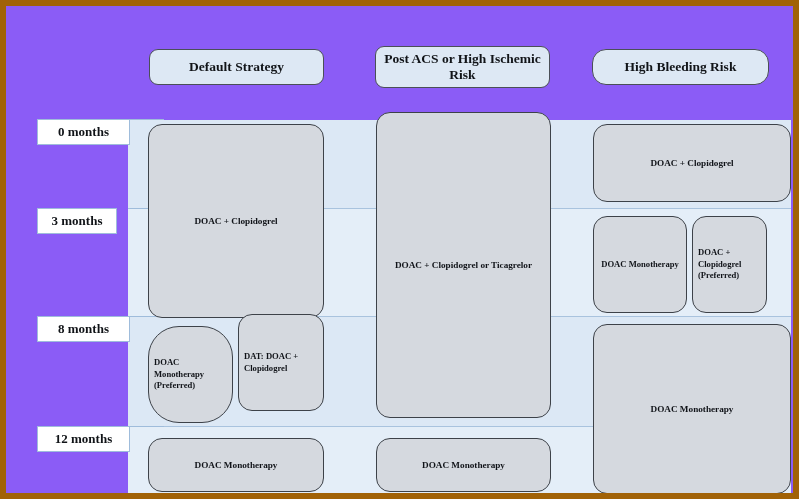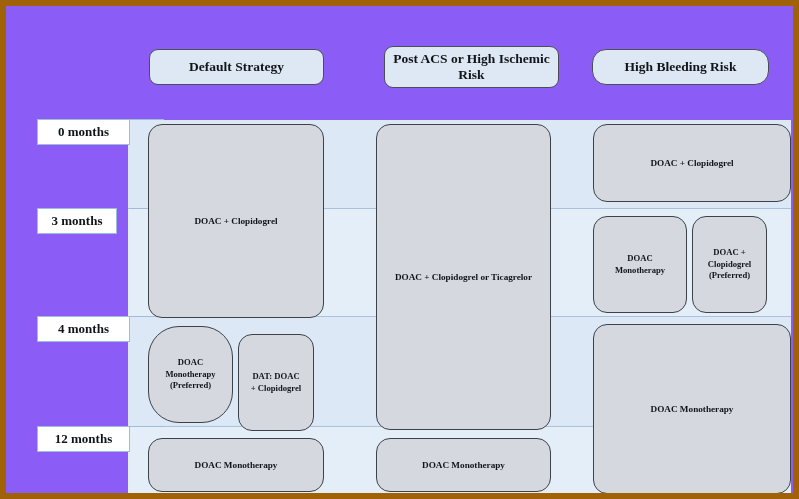--- a/index.html
+++ b/index.html
@@ -21,60 +21,60 @@
 
   
   .tick{position:absolute;background:#ffffff;border:1px solid #9fbcdb;
         display:flex;align-items:center;justify-content:center;
         font-weight:bold;font-size:13px;color:#111418;box-sizing:border-box;}
   .tickline{position:absolute;height:1px;background:#9fbcdb;}
 
   
   .tbox{position:absolute;background:#d5d9df;border:1.7px solid #3d4249;
         border-radius:14px;display:flex;align-items:center;justify-content:center;
-        text-align:center;font-weight:bold;font-size:9.2px;color:#101318;
-        line-height:1.32;box-sizing:border-box;padding:2px 11px;}
+        text-align:left;font-weight:bold;font-size:9.2px;color:#101318;
+        line-height:1.32;box-sizing:border-box;padding:2px 5px;}
   .tbox.sm{font-size:8.6px;}
 </style>
 </head>
 <body>
 
 <div id="canvas">
 
   <div class="band" style="left:122px;top:114px;width:663px;height:88px;"></div>
   <div class="band alt" style="left:122px;top:202px;width:663px;height:108px;"></div>
   <div class="band" style="left:122px;top:310px;width:663px;height:110px;"></div>
   <div class="band alt" style="left:122px;top:420px;width:663px;height:72px;"></div>
 
   <div class="bandline" style="left:122px;top:202px;width:663px;"></div>
   <div class="bandline" style="left:122px;top:310px;width:663px;"></div>
   <div class="bandline" style="left:122px;top:420px;width:663px;"></div>
 
   <div class="colhead" style="left:143px;top:43px;width:175px;height:36px;">Default Strategy</div>
-  <div class="colhead" style="left:369px;top:40px;width:175px;height:42px;margin-left:9px;">Post ACS or High Ischemic Risk</div>
+  <div class="colhead" style="left:369px;top:40px;width:175px;height:42px;">Post ACS or High Ischemic Risk</div>
   <div class="colhead" style="left:586px;top:43px;width:177px;height:36px;border-radius:14px;">High Bleeding Risk</div>
 
   <div class="tickline" style="left:124px;top:113px;width:34px;"></div>
   <div class="tick" style="left:31px;top:113px;width:93px;height:26px;">0 months</div>
 
   <div class="tickline" style="left:124px;top:202px;width:34px;"></div>
   <div class="tick" style="left:31px;top:202px;width:80px;height:26px;">3 months</div>
 
   <div class="tickline" style="left:124px;top:310px;width:34px;"></div>
-  <div class="tick" style="left:31px;top:310px;width:93px;height:26px;">4 months</div>
+  <div class="tick" style="left:31px;top:310px;width:93px;height:26px;">8 months</div>
 
   <div class="tickline" style="left:124px;top:420px;width:34px;"></div>
   <div class="tick" style="left:31px;top:420px;width:93px;height:26px;">12 months</div>
 
   <div class="tbox" style="left:142px;top:118px;width:176px;height:194px;">DOAC + Clopidogrel</div>
   <div class="tbox sm" style="left:142px;top:320px;width:85px;height:97px;border-radius:31px;">DOAC Monotherapy (Preferred)</div>
-  <div class="tbox sm" style="left:232px;top:328px;width:76px;height:97px;">DAT: DOAC + Clopidogrel</div>
+  <div class="tbox sm" style="left:232px;top:308px;width:86px;height:97px;">DAT: DOAC + Clopidogrel</div>
   <div class="tbox" style="left:142px;top:432px;width:176px;height:54px;">DOAC Monotherapy</div>
 
-  <div class="tbox" style="left:370px;top:118px;width:175px;height:306px;">DOAC + Clopidogrel or Ticagrelor</div>
+  <div class="tbox" style="left:370px;top:106px;width:175px;height:306px;">DOAC + Clopidogrel or Ticagrelor</div>
   <div class="tbox" style="left:370px;top:432px;width:175px;height:54px;">DOAC Monotherapy</div>
 
   <div class="tbox" style="left:587px;top:118px;width:198px;height:78px;">DOAC + Clopidogrel</div>
   <div class="tbox sm" style="left:587px;top:210px;width:94px;height:97px;">DOAC Monotherapy</div>
   <div class="tbox sm" style="left:686px;top:210px;width:75px;height:97px;">DOAC + Clopidogrel (Preferred)</div>
   <div class="tbox" style="left:587px;top:318px;width:198px;height:170px;">DOAC Monotherapy</div>
 
 </div>
 
 </body></html>

